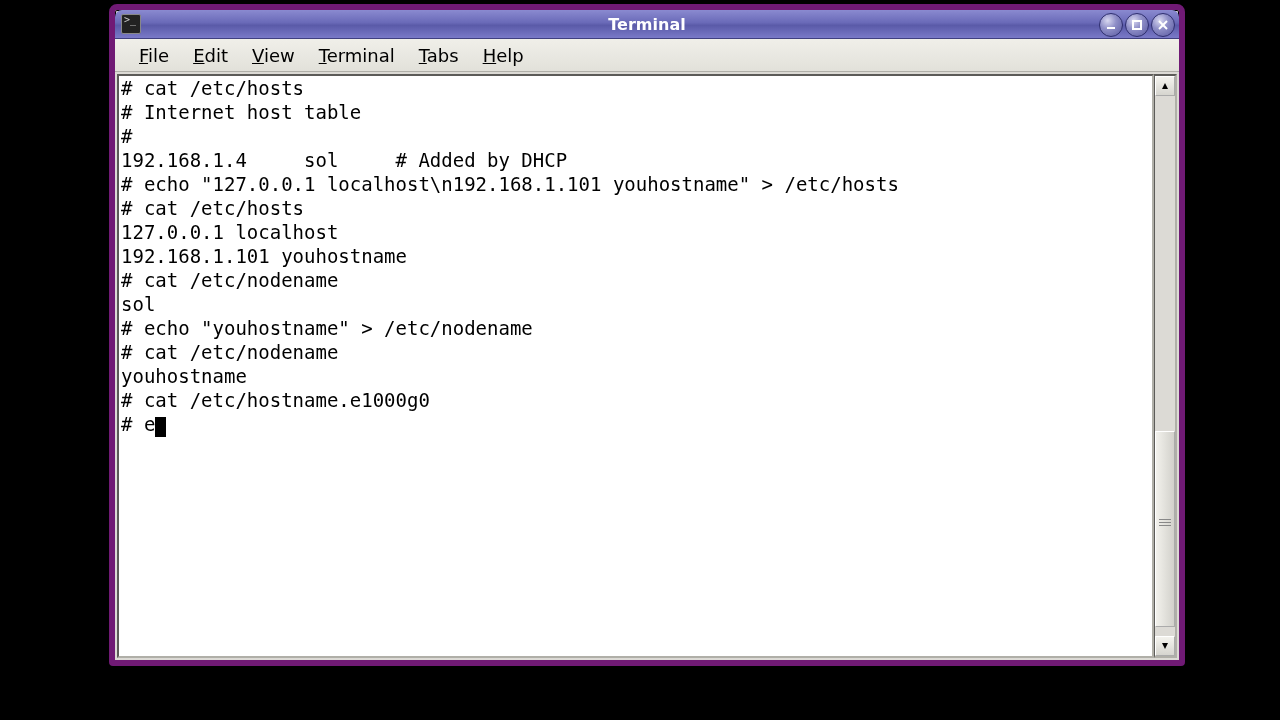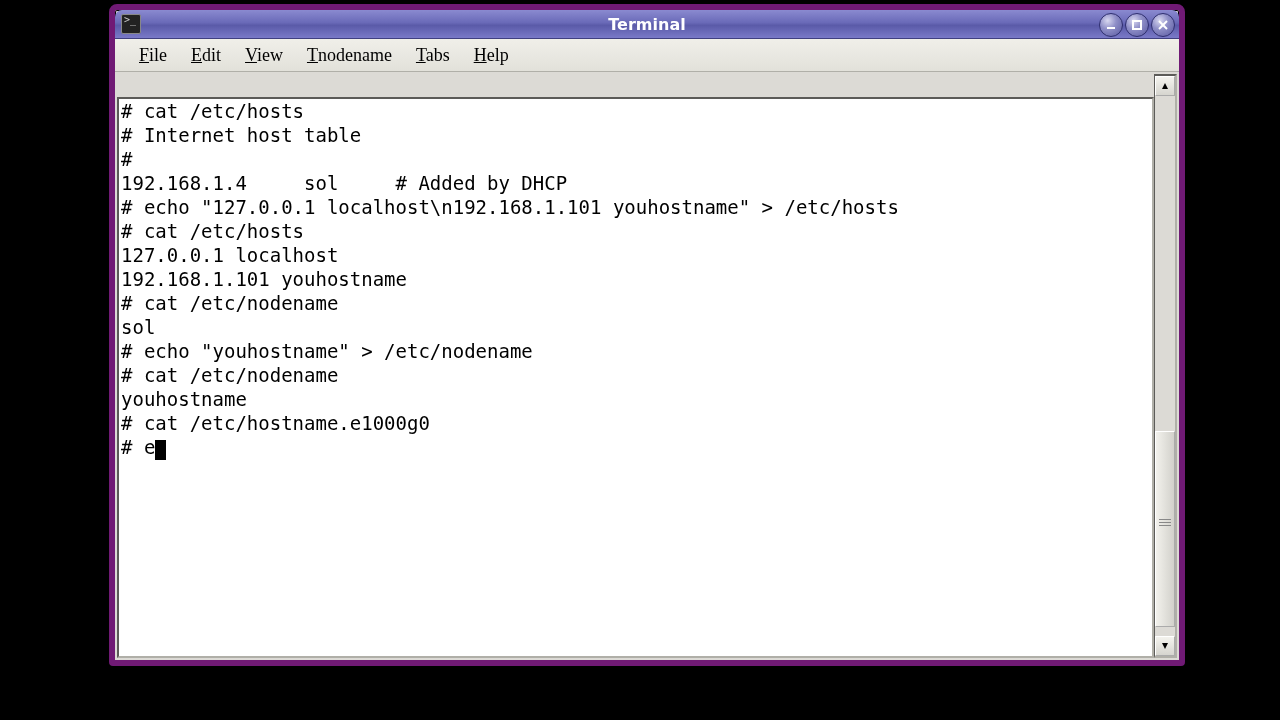--- a/index.html
+++ b/index.html
@@ -91,21 +91,20 @@
   
   .menubar {
     height: 32px;
     flex: 0 0 32px;
     background: linear-gradient(to bottom, #f0efe9 0%, #e2e1da 100%);
     border-bottom: 1px solid #b0afa8;
     display: flex;
     align-items: center;
     padding-left: 12px;
     gap: 0;
-    font-family: Liberation Serif, serif;
   }
   .menu-item {
     padding: 4px 12px;
     font-size: 18px;
     color: #000;
     cursor: pointer;
   }
   .menu-item .accel { text-decoration: underline; }
   
   .client {
@@ -119,21 +118,20 @@
     flex: 1;
     background: #fff;
     border: 2px inset #b0afa8;
     font-family: "DejaVu Sans Mono", "Liberation Mono", monospace;
     font-size: 19px;
     line-height: 24px;
     color: #000;
     padding: 0 2px;
     white-space: pre;
     overflow: hidden;
-    margin-top: 23px;
   }
   .cursor-block {
     display: inline-block;
     width: 11px;
     height: 20px;
     background: #000;
     vertical-align: text-bottom;
     margin-bottom: -2px;
   }
   
@@ -212,21 +210,21 @@
             <line x1="10" y1="2" x2="2" y2="10"></line>
           </svg>
       </div>
     </div>
   </div>
 
   <div class="menubar">
     <div class="menu-item"><span class="accel">F</span><span>ile</span></div>
     <div class="menu-item"><span class="accel">E</span><span>dit</span></div>
     <div class="menu-item"><span class="accel">V</span><span>iew</span></div>
-    <div class="menu-item"><span class="accel">T</span><span>nodename</span></div>
+    <div class="menu-item"><span class="accel">T</span><span>erminal</span></div>
     <div class="menu-item"><span class="accel">T</span><span>abs</span></div>
     <div class="menu-item"><span class="accel">H</span><span>elp</span></div>
   </div>
 
   <div class="client">
     <div class="term" id="term"><div># cat /etc/hosts</div><div># Internet host table</div><div>#</div><div>192.168.1.4     sol     # Added by DHCP</div><div># echo "127.0.0.1 localhost\n192.168.1.101 youhostname" &gt; /etc/hosts</div><div># cat /etc/hosts</div><div>127.0.0.1 localhost</div><div>192.168.1.101 youhostname</div><div># cat /etc/nodename</div><div>sol</div><div># echo "youhostname" &gt; /etc/nodename</div><div># cat /etc/nodename</div><div>youhostname</div><div># cat /etc/hostname.e1000g0</div><div><span># </span><span>e</span><span class="cursor-block"></span></div></div>
     <div class="vscroll">
       <div class="sbtn">
         <svg viewBox="0 0 8 8">
             <polygon points="4,1 7,7 1,7"></polygon>

